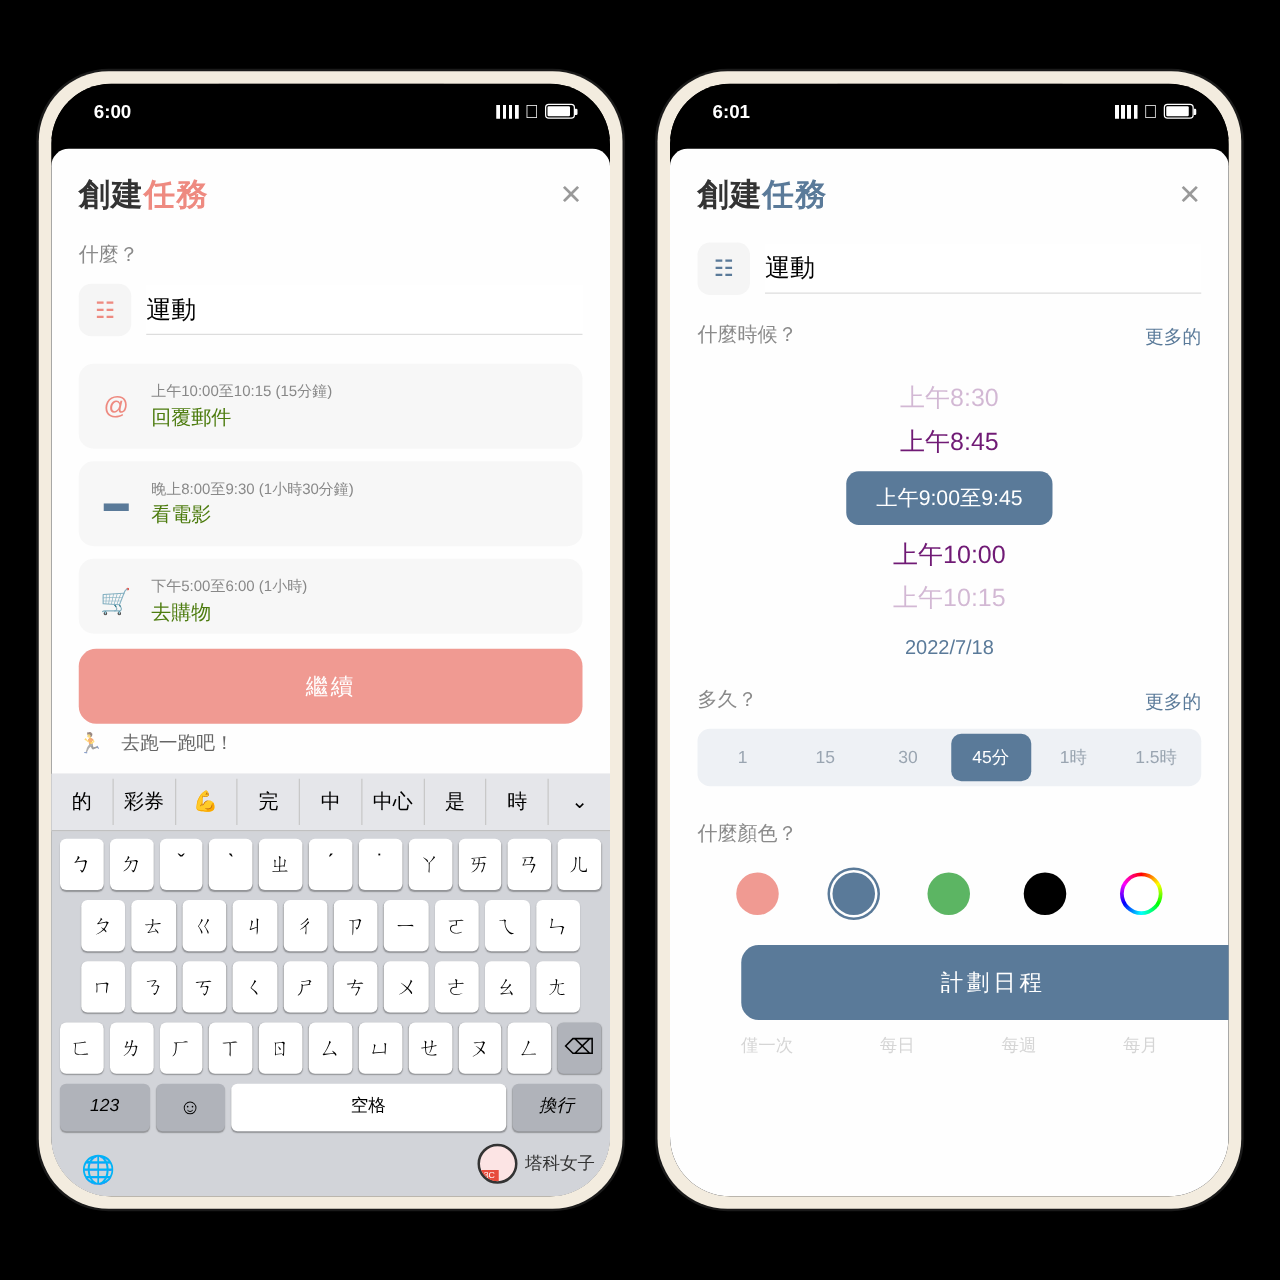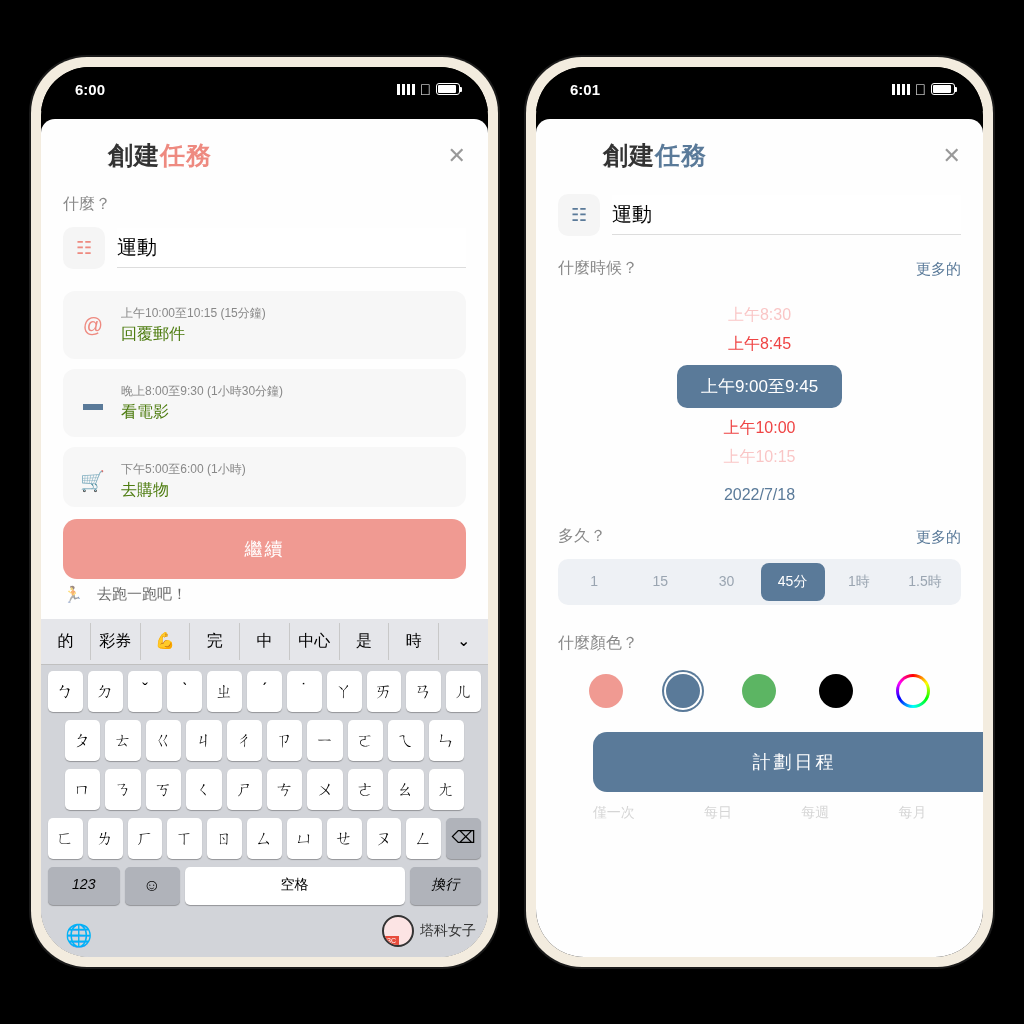--- a/index.html
+++ b/index.html
@@ -69,21 +69,21 @@
   padding: 20px 22px;
   position: relative;
   overflow: hidden;
 }
 .sheet-header {
   display: flex;
   justify-content: space-between;
   align-items: center;
   margin-bottom: 22px;
 }
-.sheet-title { font-size: 25px; font-weight: 700; letter-spacing: 1px; margin-left: 45px; }
+.sheet-title { font-size: 25px; font-weight: 700; letter-spacing: 1px; }
 .accent-red { color: #ee8a80; }
 .accent-blue { color: #5a7a99; }
 .gray-text { color: #333; }
 .close-x { font-size: 22px; color: #999; font-weight: 300; cursor: pointer; }
 
 .label { color: #8a8a8a; font-size: 16px; margin-bottom: 12px; font-weight: 500; }
 .label-row { display: flex; justify-content: space-between; align-items: flex-end; margin-bottom: 12px; }
 .more-link { color: #5a7a99; font-size: 15px; font-weight: 500; }
 
 .input-row { display: flex; align-items: center; gap: 12px; margin-bottom: 22px; }
@@ -170,21 +170,21 @@
 }
 .key-gray { background: #b0b3ba; }
 .key-wide { flex: 4; }
 .key-med { flex: 1.3; font-style: italic; }
 .kb-bottom { display: flex; justify-content: space-between; padding: 10px 20px 4px; font-size: 22px; color: #555; }
 
 .time-picker {
   text-align: center;
   padding: 10px 0 4px;
 }
-.time-opt { font-size: 16px; color: #ef4444; padding: 4px 0; }
+.time-opt { font-size: 20px; color: #701a75; padding: 4px 0; }
 .time-faded { opacity: 0.3; }
 .time-selected {
   background: #5a7a99;
   color: #fff;
   display: inline-block;
   padding: 10px 24px;
   border-radius: 10px;
   font-size: 17px;
   font-weight: 500;
   margin: 6px 0;

